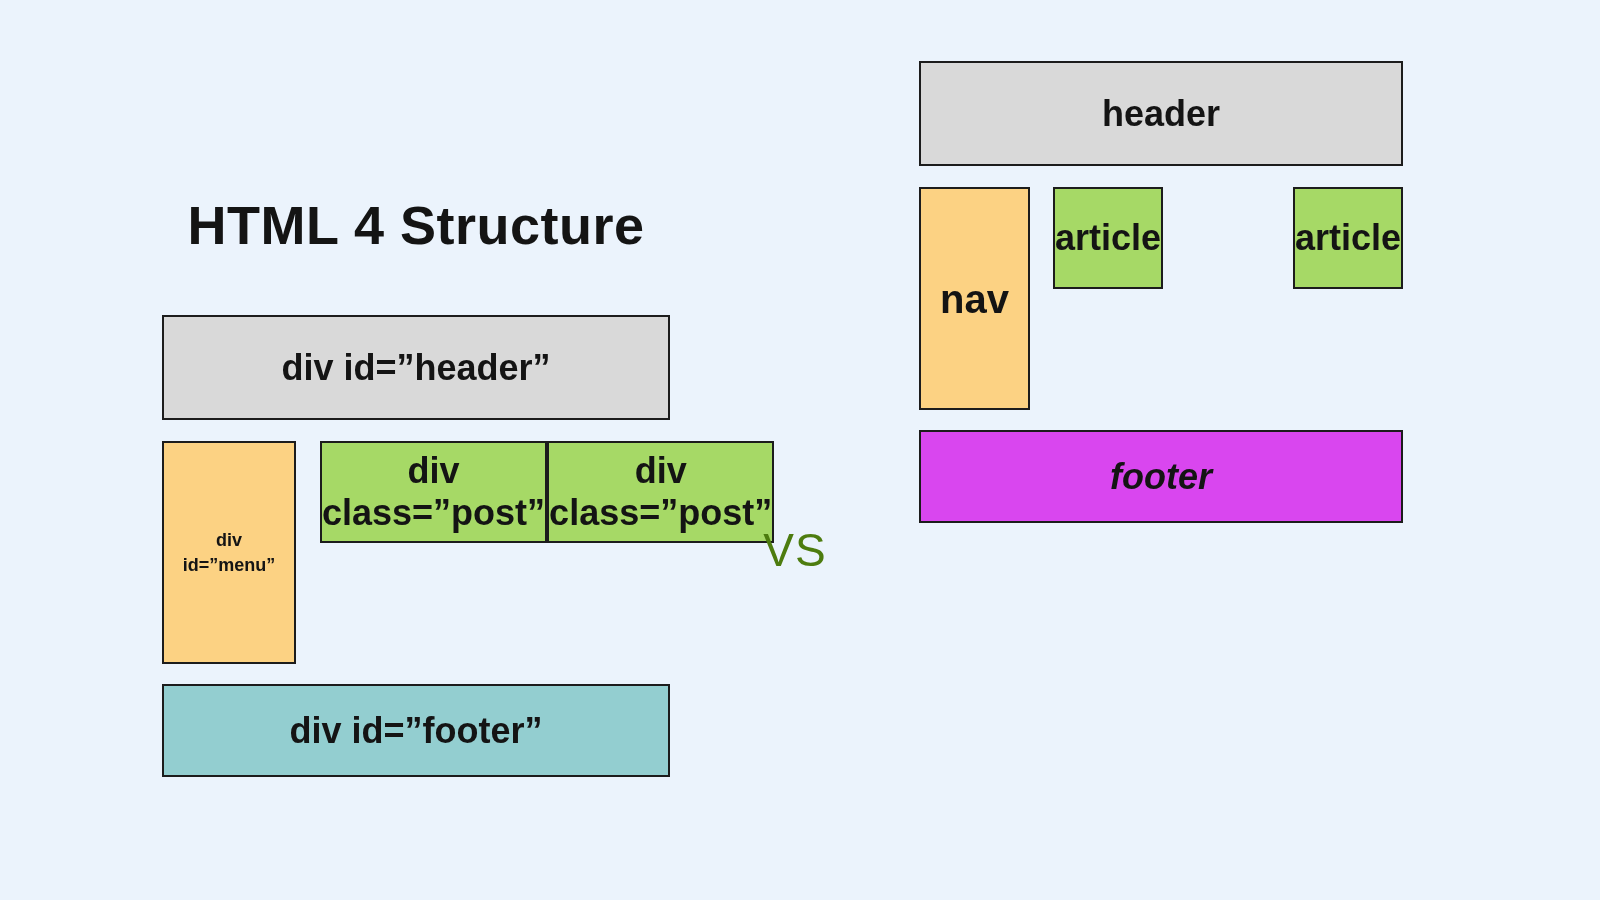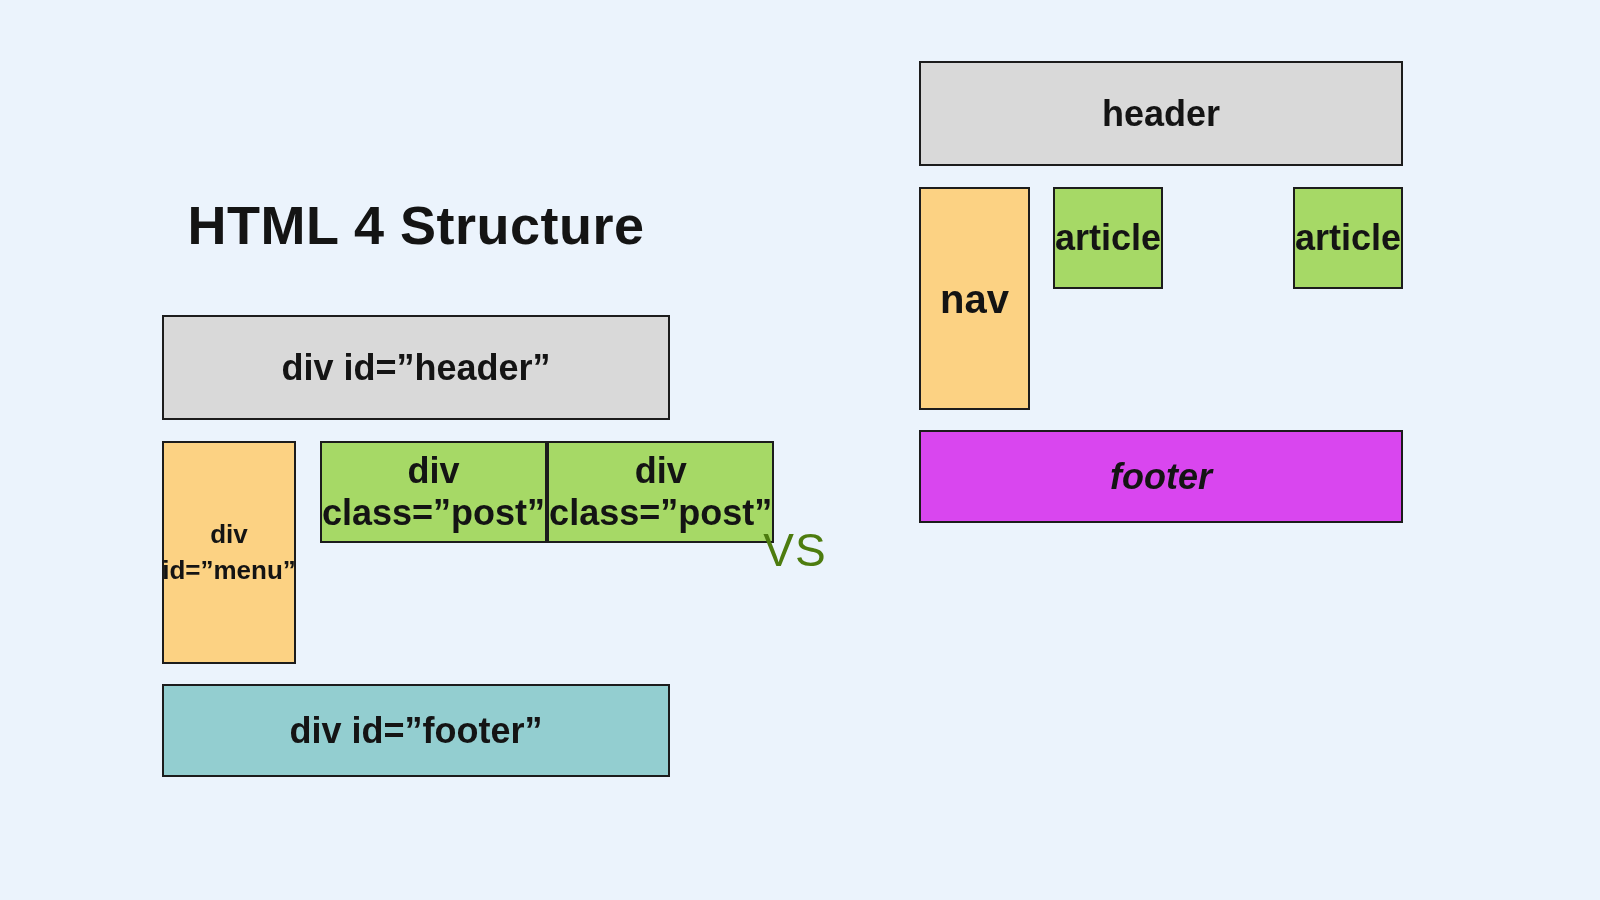--- a/index.html
+++ b/index.html
@@ -51,21 +51,21 @@
   .mid-row {
     margin-top: 21px;
     height: 223px;
     display: flex;
   }
   .panel.left  .mid-row { gap: 24px; }
   .panel.right .mid-row { gap: 23px; }
   .side-box {
     flex: none;
     flex-direction: column;
-    font-size: 26px;
+    font-size: 18px;
     line-height: 1.35;
   }
   .panel.left  .side-box { width: 134px; }
   .panel.right .side-box { width: 111px; font-size: 40px; }
   .side-line { display: block; }
   .side-line:empty { display: none; }
   .stack {
     flex: 1;
     display: flex;
     flex-direction: row;

